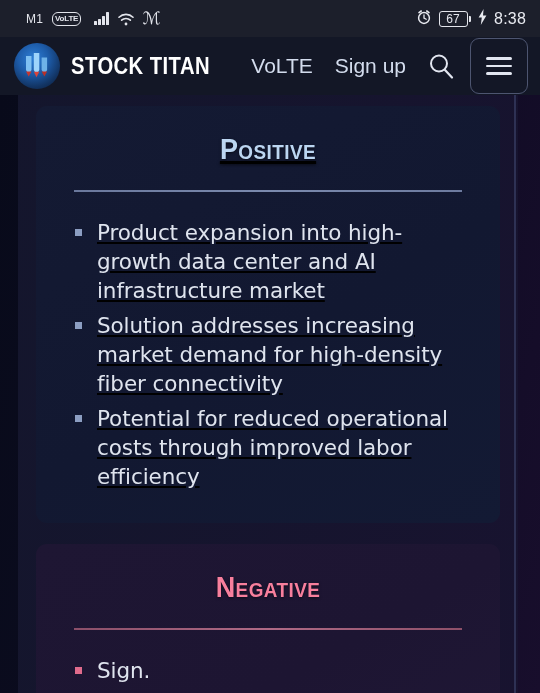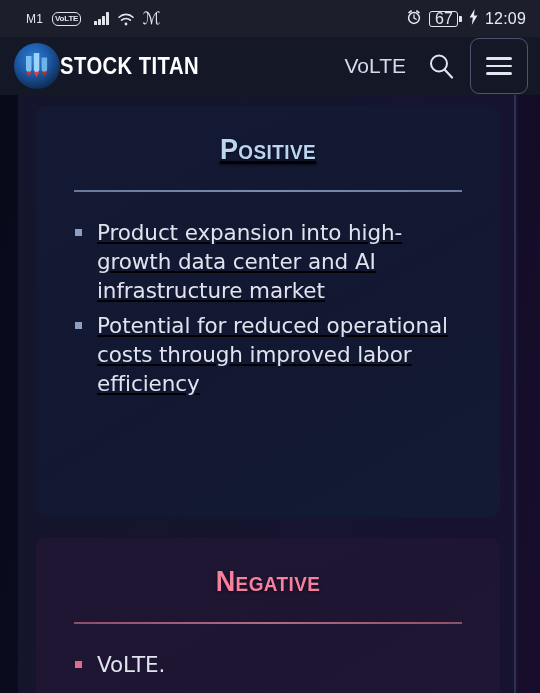--- a/index.html
+++ b/index.html
@@ -51,38 +51,38 @@
   .wifi { width:16px; height:13px; position:relative; }
   .mcd { font-size:17px; color:#e3e5ec; font-family:"DejaVu Sans", sans-serif; line-height:1;}
   .battery {
     display:flex; align-items:center;
   }
   .batt-body {
     border:1.5px solid #e3e5ec;
     border-radius:3px;
     height:16px; min-width:29px;
     display:flex; align-items:center; justify-content:center;
-    font-size:16px; color:#e3e5ec; padding:0 2px;
+    font-size:12px; color:#e3e5ec; padding:0 2px;
     font-family:"Liberation Sans", sans-serif;
   }
   .batt-tip { width:2.5px; height:6px; background:#e3e5ec; border-radius:0 1px 1px 0; margin-left:1px; }
   .sb-time { font-size:16px; color:#e8eaf0; letter-spacing:.2px; }
 
   
   .header {
     position:relative;
     height:58px;
     background:#131726;
     display:flex;
     align-items:center;
     padding:0 12px 0 14px;
     gap:0;
     z-index:5;
   }
-  .brand { display:flex; align-items:center; gap:0; }
+  .brand { display:flex; align-items:center; gap:11px; }
   .logo {
     width:46px; height:46px; border-radius:50%;
     background:radial-gradient(circle at 42% 34%, #2f7fd6 0%, #1d5ba8 38%, #123463 70%, #0a1730 100%);
     position:relative; overflow:hidden;
     flex:0 0 auto;
   }
   .brandname {
     color:#ffffff;
     font-size:23px;
     font-weight:bold;
@@ -212,21 +212,21 @@
       </span>
       <span class="battery">
         <span class="batt-body">67</span>
         <span class="batt-tip"></span>
       </span>
       <span>
         <svg width="9" height="16" viewBox="0 0 9 16">
             <path d="M5.6 0 L0.6 8.6 L3.8 8.6 L2.8 16 L8.4 6.6 L5 6.6 Z" fill="#e8eaf0"></path>
           </svg>
       </span>
-      <span class="sb-time">12:09</span>
+      <span class="sb-time">8:38</span>
     </div>
   </div>
 
   <div class="header">
     <div class="brand">
       <span class="logo">
         <svg width="46" height="46" viewBox="0 0 46 46">
           <g>
             <path d="M12 13 L17.5 13 L17.5 27 L14.7 31.5 L12 27 Z" fill="#7fc0f2"></path>
             <path d="M19.8 10 L25.3 10 L25.3 27 L22.5 31.8 L19.8 27 Z" fill="#9ed4fb"></path>
@@ -234,20 +234,21 @@
             <path d="M12 28.5 L17.5 28.5 L14.7 33.5 Z" fill="#c6362f"></path>
             <path d="M19.8 28.8 L25.3 28.8 L22.5 34.2 Z" fill="#d8443b"></path>
             <path d="M27.6 28.5 L33.1 28.5 L30.4 33.5 Z" fill="#b93029"></path>
           </g>
         </svg>
       </span>
       <span class="brandname">STOCK TITAN</span>
     </div>
     <div class="nav">
       <a href="#">VoLTE</a>
+      <a href="#">Sign up</a>
     </div>
     <span class="searchbtn">
       <svg width="30" height="30" viewBox="0 0 30 30">
         <circle cx="13" cy="12.5" r="8" stroke="#e2e6f0" stroke-width="2" fill="none"></circle>
         <path d="M19 19 L26 26.5" stroke="#e2e6f0" stroke-width="2.2" stroke-linecap="round"></path>
       </svg>
     </span>
     <span class="menubtn">
       <i></i>
         <i></i>
@@ -256,30 +257,30 @@
   </div>
 
   <div class="body">
     <div class="content">
 
       <div class="card positive">
         <div class="card-title">Positive</div>
         <hr class="divider">
         <ul class="bullets">
           <li><span class="mk"></span><span>Product expansion into high-growth data center and AI infrastructure market</span></li>
-          <li><span class="mk"></span></li>
+          <li><span class="mk"></span><span>Solution addresses increasing market demand for high-density fiber connectivity</span></li>
           <li><span class="mk"></span><span>Potential for reduced operational costs through improved labor efficiency</span></li>
         </ul>
       </div>
 
       <div class="card negative">
         <div class="card-title">Negative</div>
         <hr class="divider">
         <ul class="bullets">
-          <li><span class="mk"></span><span>VoLTE.</span></li>
+          <li><span class="mk"></span><span>Sign.</span></li>
         </ul>
       </div>
 
     </div>
     <div class="scrollbar"></div>
   </div>
 
 </div>
 
 </body></html>

